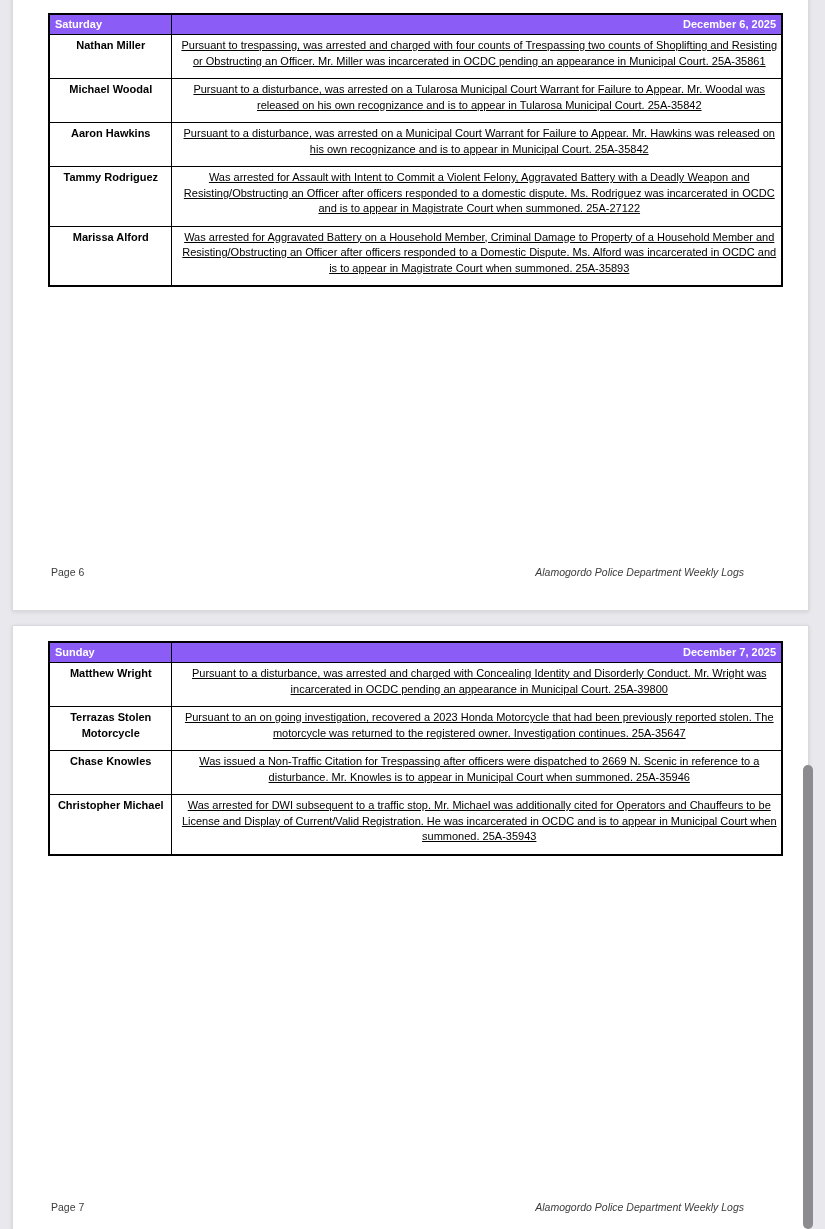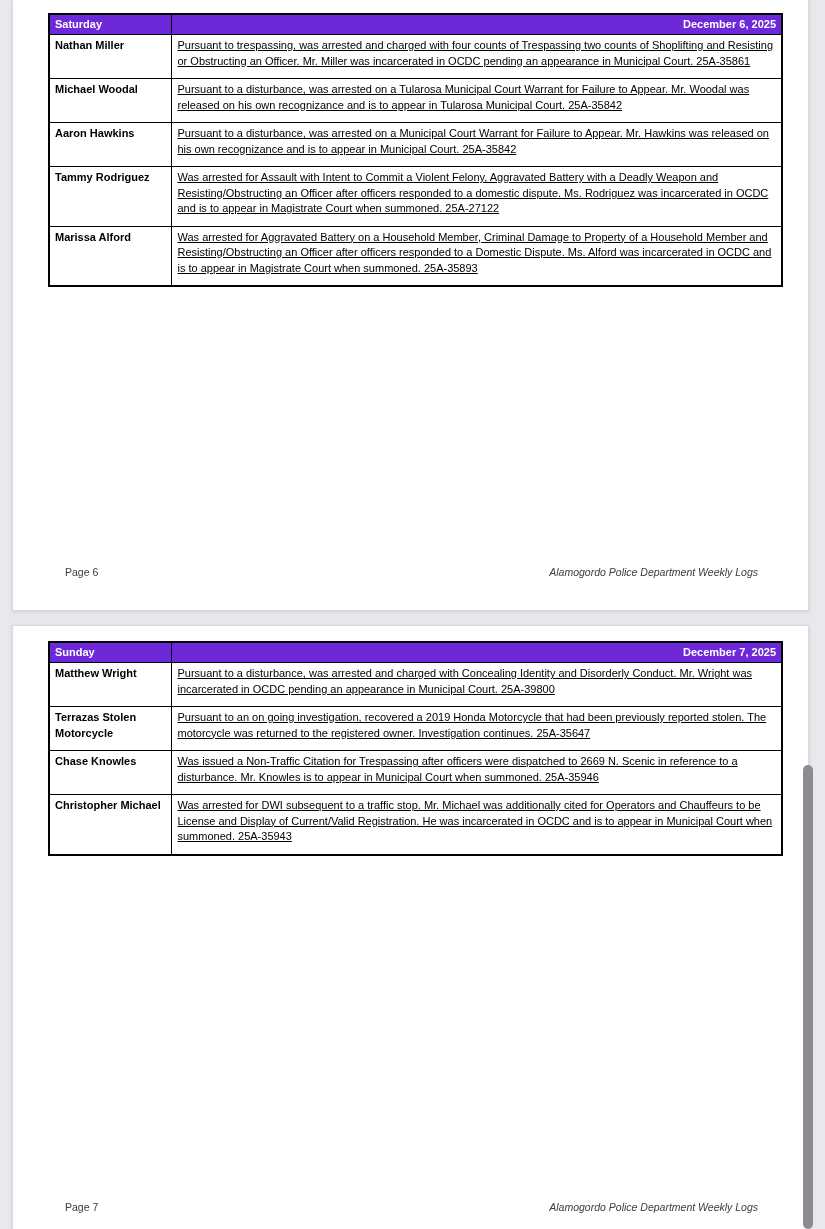--- a/index.html
+++ b/index.html
@@ -34,44 +34,45 @@
     border: 2px solid #000;
   }
   #page-6 table.log-table { margin-top: 15px; }
   #page-7 table.log-table { margin-top: 15px; }
 
   .log-table col.c-name { width: 122px; }
   .log-table th, .log-table td {
     border: 1px solid #000;
     font-size: 11px;
     vertical-align: top;
+    text-align: center;
   }
   .log-table thead th {
-    background: #6d28d9;
+    background: #8b5cf6;
     color: #ffffff;
     font-weight: bold;
     padding: 2px 5px 3px 5px;
     line-height: 14px;
   }
   .log-table th.day { text-align: left; }
   .log-table th.date { text-align: right; }
   .log-table td.name {
     font-weight: bold;
     padding: 3px 4px 8px 5px;
     line-height: 15.5px;
   }
   .log-table td.desc {
     padding: 3px 0 9px 6px;
     line-height: 15.5px;
     text-decoration: underline;
   }
 
   .page-footer {
     position: absolute;
-    left: 52px;
+    left: 38px;
     width: 693px;
     display: flex;
     justify-content: space-between;
     align-items: flex-start;
     font-size: 10.5px;
     color: #3c3c3c;
   }
   #page-6 .page-footer { top: 568px; }
   #page-7 .page-footer { top: 575px; }
   .doc-title { font-style: italic; }
@@ -144,21 +145,21 @@
           <th class="date">December 7, 2025</th>
         </tr>
       </thead>
       <tbody>
         <tr>
           <td class="name">Matthew Wright</td>
           <td class="desc">Pursuant to a disturbance, was arrested and charged with Concealing Identity and Disorderly Conduct. Mr. Wright was incarcerated in OCDC pending an appearance in Municipal Court. 25A-39800</td>
         </tr>
         <tr>
           <td class="name">Terrazas Stolen Motorcycle</td>
-          <td class="desc">Pursuant to an on going investigation, recovered a 2019 Honda Motorcycle that had been previously reported stolen. The motorcycle was returned to the registered owner. Investigation continues. 25A-35647</td>
+          <td class="desc">Pursuant to an on going investigation, recovered a 2023 Honda Motorcycle that had been previously reported stolen. The motorcycle was returned to the registered owner. Investigation continues. 25A-35647</td>
         </tr>
         <tr>
           <td class="name">Chase Knowles</td>
           <td class="desc">Was issued a Non-Traffic Citation for Trespassing after officers were dispatched to 2669 N. Scenic in reference to a disturbance. Mr. Knowles is to appear in Municipal Court when summoned. 25A-35946</td>
         </tr>
         <tr>
           <td class="name">Christopher Michael</td>
           <td class="desc">Was arrested for DWI subsequent to a traffic stop. Mr. Michael was additionally cited for Operators and Chauffeurs to be License and Display of Current/Valid Registration. He was incarcerated in OCDC and is to appear in Municipal Court when summoned. 25A-35943</td>
         </tr>
       </tbody>

